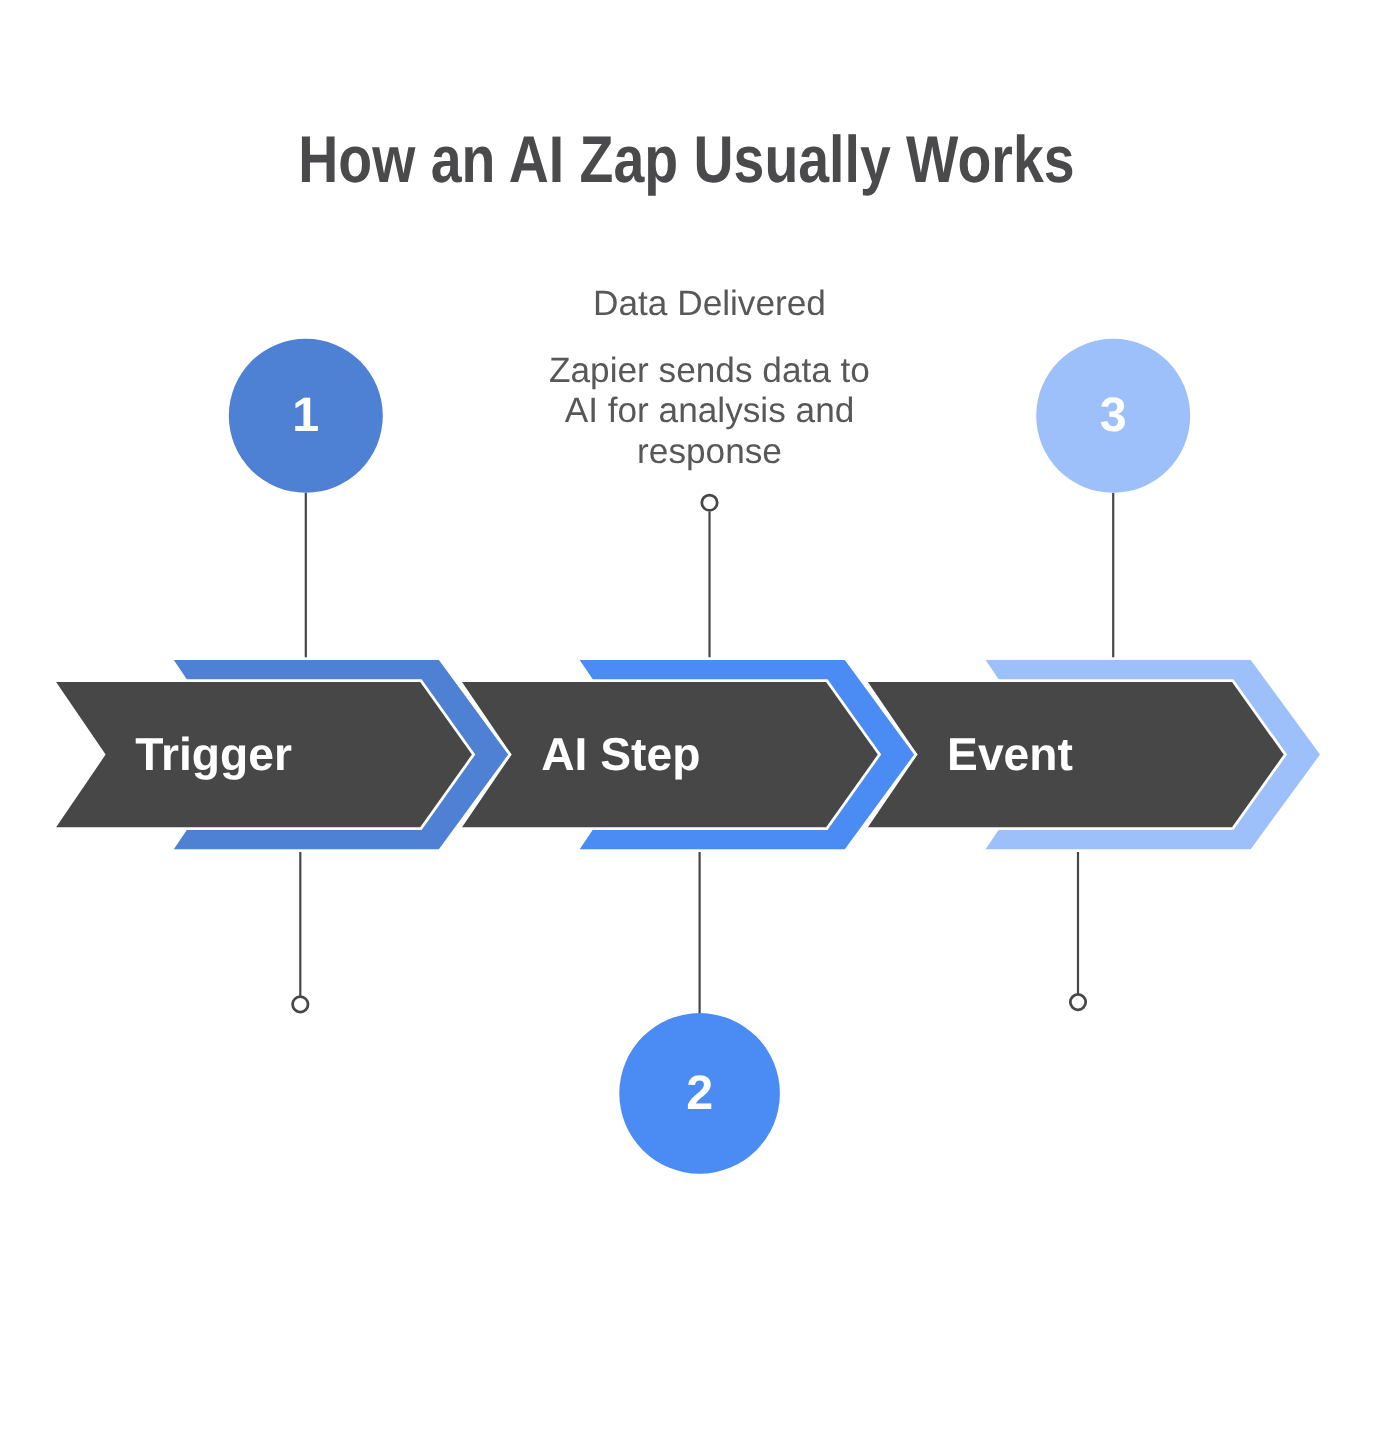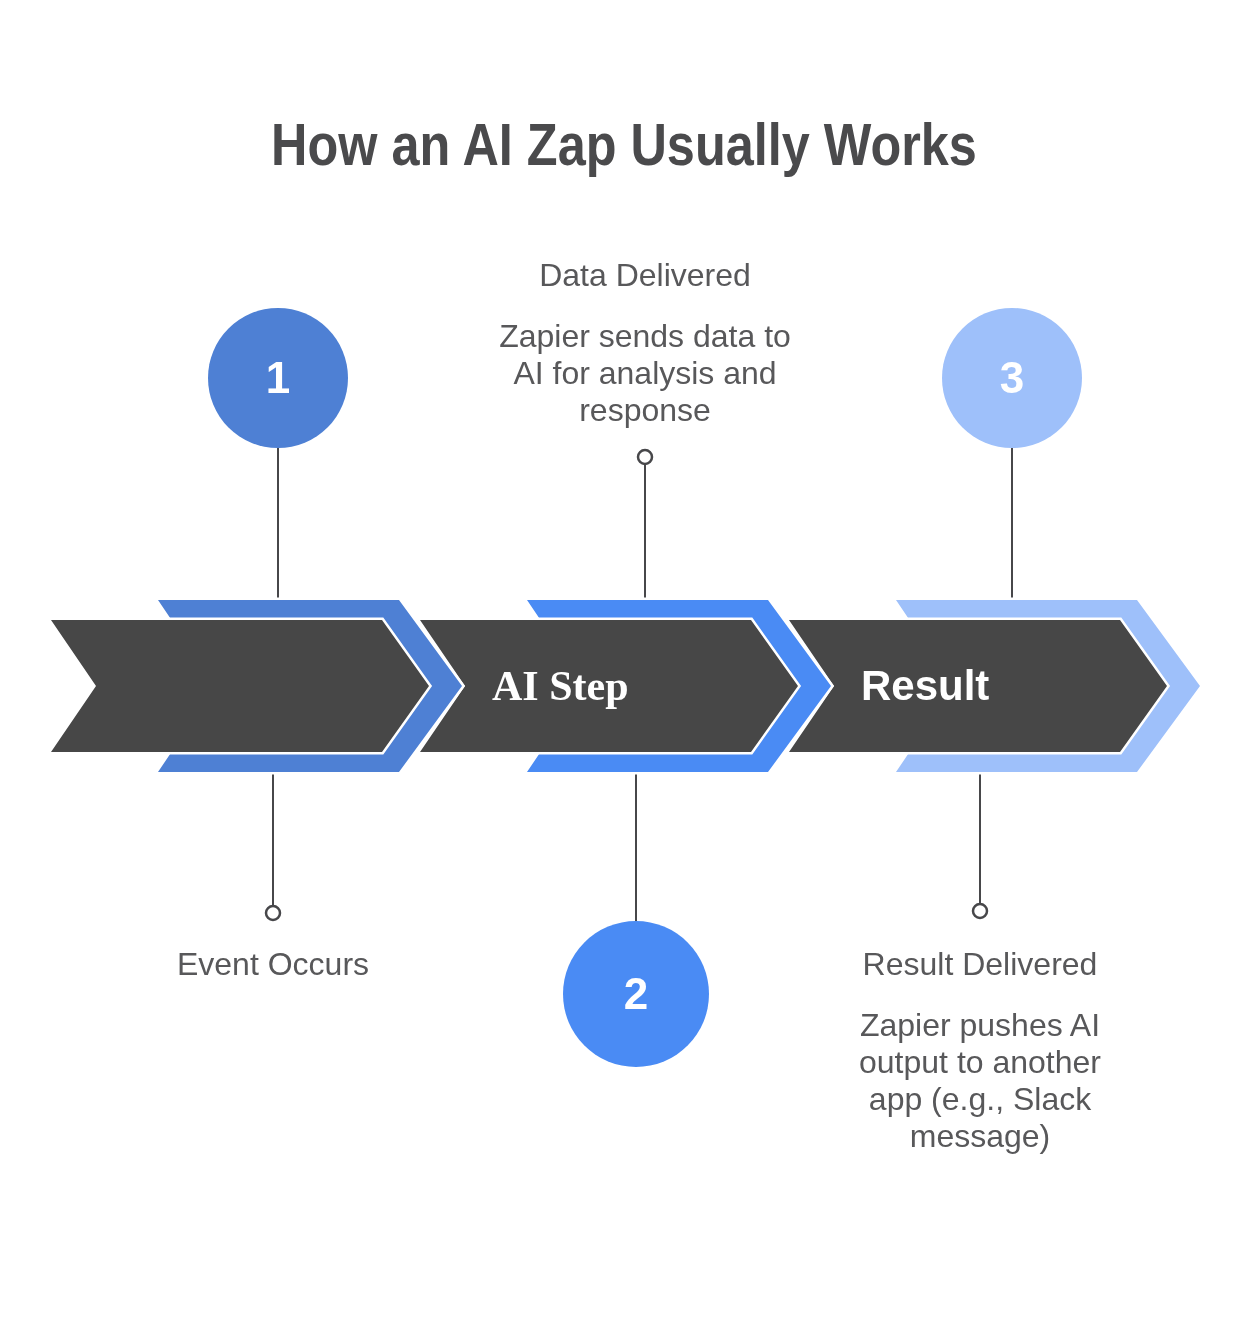--- a/index.html
+++ b/index.html
@@ -26,21 +26,21 @@
   .bc3 { left:942px; top:292px; width:140px; height:140px; }
   .step-number {
     color:var(--label-text, #ffffff); font-size:44px; font-weight:bold;
   }
   .chev-label {
     position:absolute; top:670px; transform:translateY(-50%);
     color:var(--label-text, #ffffff); font-size:42px; font-weight:bold;
     white-space:nowrap;
   }
   .lbl1 { left:123px; }
-  .lbl2 { left:492px;font-family:Liberation Serif, serif; }
+  .lbl2 { left:492px; }
   .lbl3 { left:861px; }
   .callout { position:absolute; width:380px; text-align:center; }
   .co-top    { left:455px; top:240px; }
   .co-bottom-left  { left:83px;  top:929px; }
   .co-bottom-right { left:790px; top:929px; }
   .callout-title {
     font-size:32px; line-height:38px; color:var(--text, #58585a);
   }
   .callout-body {
     margin-top:24px; font-size:32px; line-height:37px;
@@ -75,33 +75,26 @@
   <div class="big-circle bc1" style="background: rgb(78, 128, 212);">
     <span class="step-number">1</span>
   </div>
   <div class="big-circle bc2" style="background: rgb(74, 139, 244);">
     <span class="step-number">2</span>
   </div>
   <div class="big-circle bc3" style="background: rgb(158, 192, 250);">
     <span class="step-number">3</span>
   </div>
 
+  <div class="chev-label lbl1">Trigger</div>
   <div class="chev-label lbl2">AI Step</div>
-  <div class="chev-label lbl3">Result</div>
+  <div class="chev-label lbl3">Event</div>
 
   <div class="callout co-top">
     <div class="callout-title">Data Delivered</div>
     <div class="callout-body">Zapier sends data to
 AI for analysis and
 response</div>
   </div>
   <div class="callout co-bottom-left">
-    <div class="callout-title">Event Occurs</div>
-  </div>
-  <div class="callout co-bottom-right">
-    <div class="callout-title">Result Delivered</div>
-    <div class="callout-body">Zapier pushes AI
-output to another
-app (e.g., Slack
-message)</div>
   </div>
 
 </div>
 
 </body></html>

